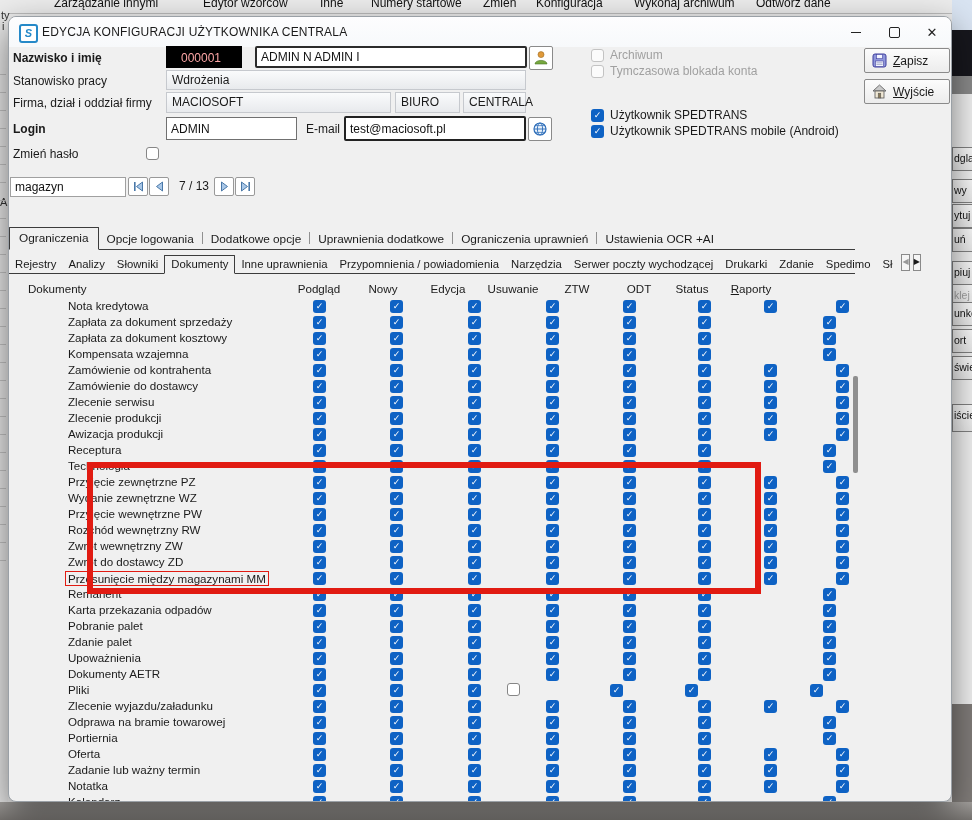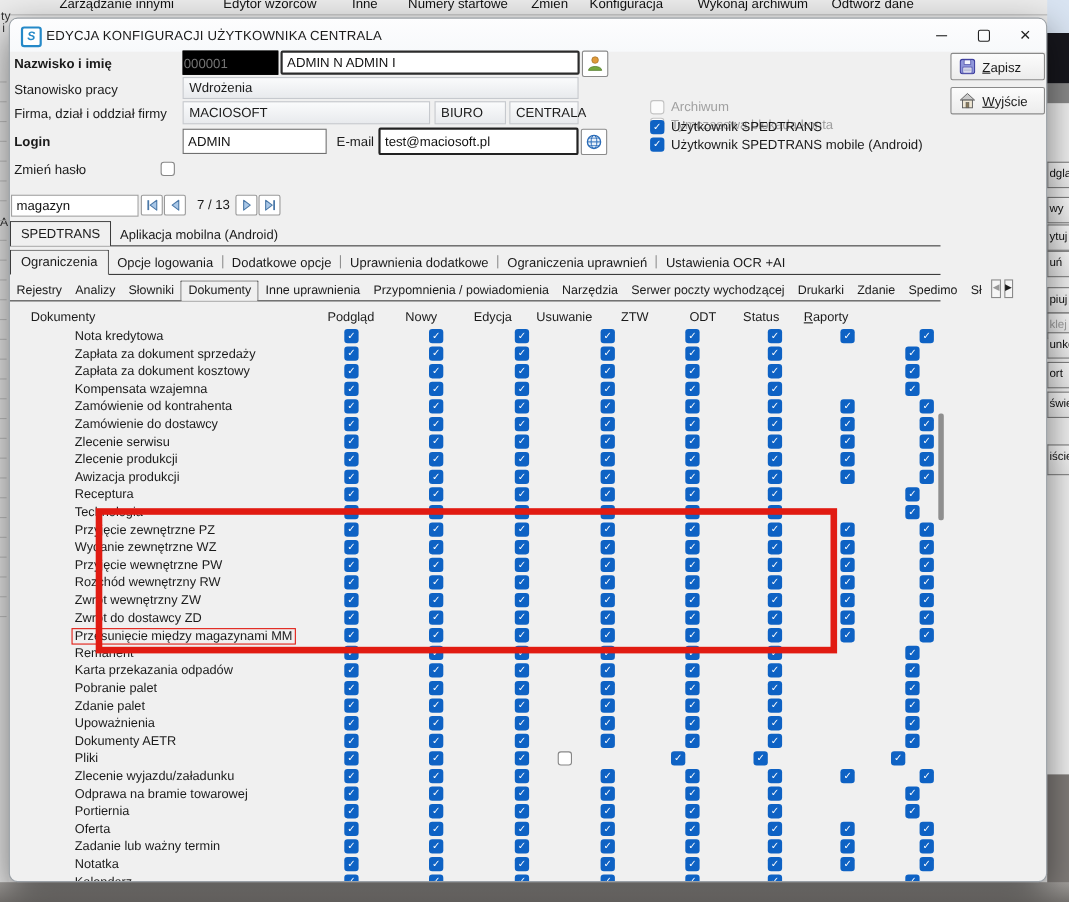--- a/index.html
+++ b/index.html
@@ -31,22 +31,22 @@
   #s-logo{position:absolute;left:10px;top:7px;width:15px;height:15px;border:2px solid #2589c8;border-radius:3px;
           background:#fff;color:#2589c8;font-weight:bold;font-style:italic;font-size:11px;line-height:14px;text-align:center;}
   #dlg-title{position:absolute;left:33px;top:8px;font-size:12px;color:#1a1a1a;letter-spacing:.2px;}
   .winbtn{position:absolute;top:3px;width:30px;height:24px;display:flex;align-items:center;justify-content:center;color:#222;}
   #btn-min{left:832px;} #btn-max{left:870px;} #btn-close{left:908px;font-size:13px;}
   .minbar{width:10px;height:0;border-top:1.4px solid #222;}
   .maxbox{width:9px;height:9px;border:1.3px solid #222;border-radius:2px;}
   
   .flabel-l{position:absolute;left:4px;font-size:12px;}
   .bold{font-weight:bold;}
-  #code-box{position:absolute;left:157px;top:29px;width:87px;height:22px;background:#000;color:#737373;
-            font-size:12px;line-height:22px;text-align:left;padding-right:6px;box-sizing:border-box;border:1px solid #000;}
+  #code-box{position:absolute;left:157px;top:29px;width:76px;height:22px;background:#000;color:#fca5a5;
+            font-size:12px;line-height:22px;text-align:center;padding-right:6px;box-sizing:border-box;border:1px solid #000;}
   .tinput{position:absolute;background:#fff;border:1px solid #707070;font-size:12px;padding:0 4px;
           font-family:inherit;color:#111;box-sizing:border-box;}
   #name-input{left:246px;top:29px;width:272px;height:22px;border:2px solid #2b2b2b;border-radius:2px;}
   #email-input{left:335px;top:99px;width:182px;height:25px;border:2px solid #222;border-radius:2px;}
   #login-input{left:157px;top:100px;width:131px;height:23px;}
   .flatfield{position:absolute;background:linear-gradient(#fafbfc,#e8eaed);border:1px solid #c6c9ce;
              font-size:12px;line-height:19px;padding:0 5px;box-sizing:border-box;}
   #pos-field{left:157px;top:53px;width:360px;height:20px;}
   #company-field{left:157px;top:75px;width:225px;height:21px;}
   #dept-field{left:386px;top:75px;width:65px;height:21px;}
@@ -56,21 +56,21 @@
   #person-btn{left:520px;top:29px;} #globe-btn{left:519px;top:100px;}
   
   .cb{display:inline-block;width:13px;height:13px;border-radius:3px;box-sizing:border-box;flex:0 0 13px;}
   .cb.on{background:#0e62c4;position:relative;}
   .cb.on::after{content:"\2713";position:absolute;left:0;top:0;width:13px;height:13px;color:#fff;
                 font-size:9px;line-height:13px;text-align:center;font-weight:bold;}
   .cb.off{background:#fff;border:1px solid #868686;}
   .cb.dis{background:#fbfbfb;border:1px solid #c3c3c3;}
   #chpass-cb{position:absolute;left:137px;top:130px;}
   
-  #flags-disabled{position:absolute;left:582px;top:30px;margin-top:42px;}
+  #flags-disabled{position:absolute;left:582px;top:30px;}
   #flags-options{position:absolute;left:582px;top:90px;}
   .flagrow{display:flex;align-items:center;height:16px;gap:6px;}
   .flabel{font-size:12px;white-space:nowrap;}
   .gray{color:#a0a0a0;}
   
   .actbtn{position:absolute;left:855px;width:86px;height:25px;border:1px solid #8a8a8a;border-radius:2px;
           background:linear-gradient(#fcfcfc,#ececec);display:flex;align-items:center;gap:6px;
           padding-left:7px;box-sizing:border-box;font-size:12px;}
   #save-btn{top:31px;} #exit-btn{top:62px;}
   
@@ -281,24 +281,20 @@
         <polygon points="2.5,1 8.5,5.5 2.5,10" fill="#a9c7e7" stroke="#4a78a8" stroke-width="1" stroke-linejoin="round"></polygon>
       </svg>
       </span>
     <span class="navbtn" id="nav-last">
       <svg width="11" height="11" viewBox="0 0 11 11">
         <polygon points="1.5,1 7.5,5.5 1.5,10" fill="#a9c7e7" stroke="#4a78a8" stroke-width="1" stroke-linejoin="round"></polygon>
         <rect x="8.4" y="1" width="1.6" height="9" fill="#4a78a8"></rect>
       </svg>
       </span>
 
-    <div class="tabrow" id="tabs1">
-        <span class="tab active">SPEDTRANS</span>
-        <span class="tab">Aplikacja mobilna (Android)</span>
-      </div>
     <div class="tabrow" id="tabs2">
         <span class="tab active">Ograniczenia</span>
         <span class="tab">Opcje logowania</span>
         <span class="sep"></span>
         <span class="tab">Dodatkowe opcje</span>
         <span class="sep"></span>
         <span class="tab">Uprawnienia dodatkowe</span>
         <span class="sep"></span>
         <span class="tab">Ograniczenia uprawnień</span>
         <span class="sep"></span>

